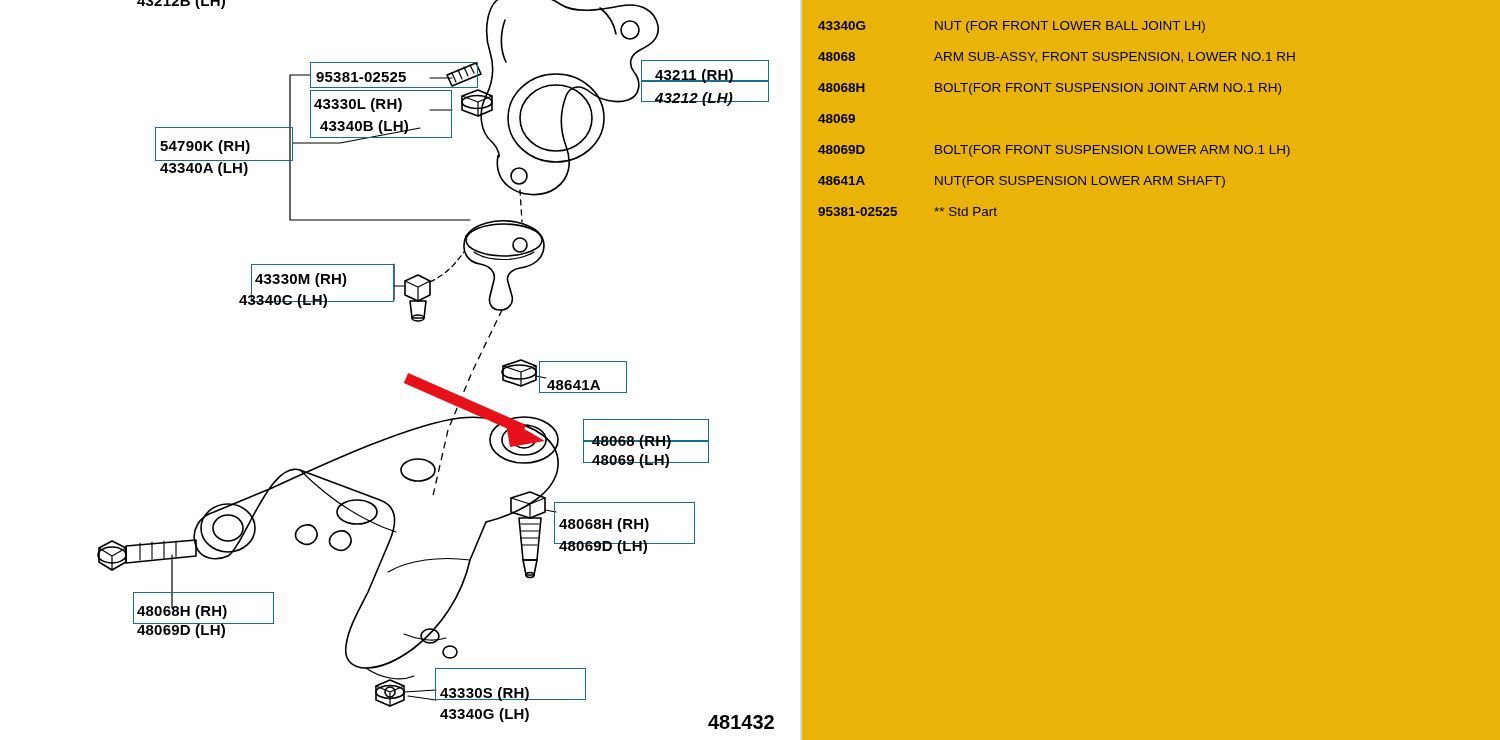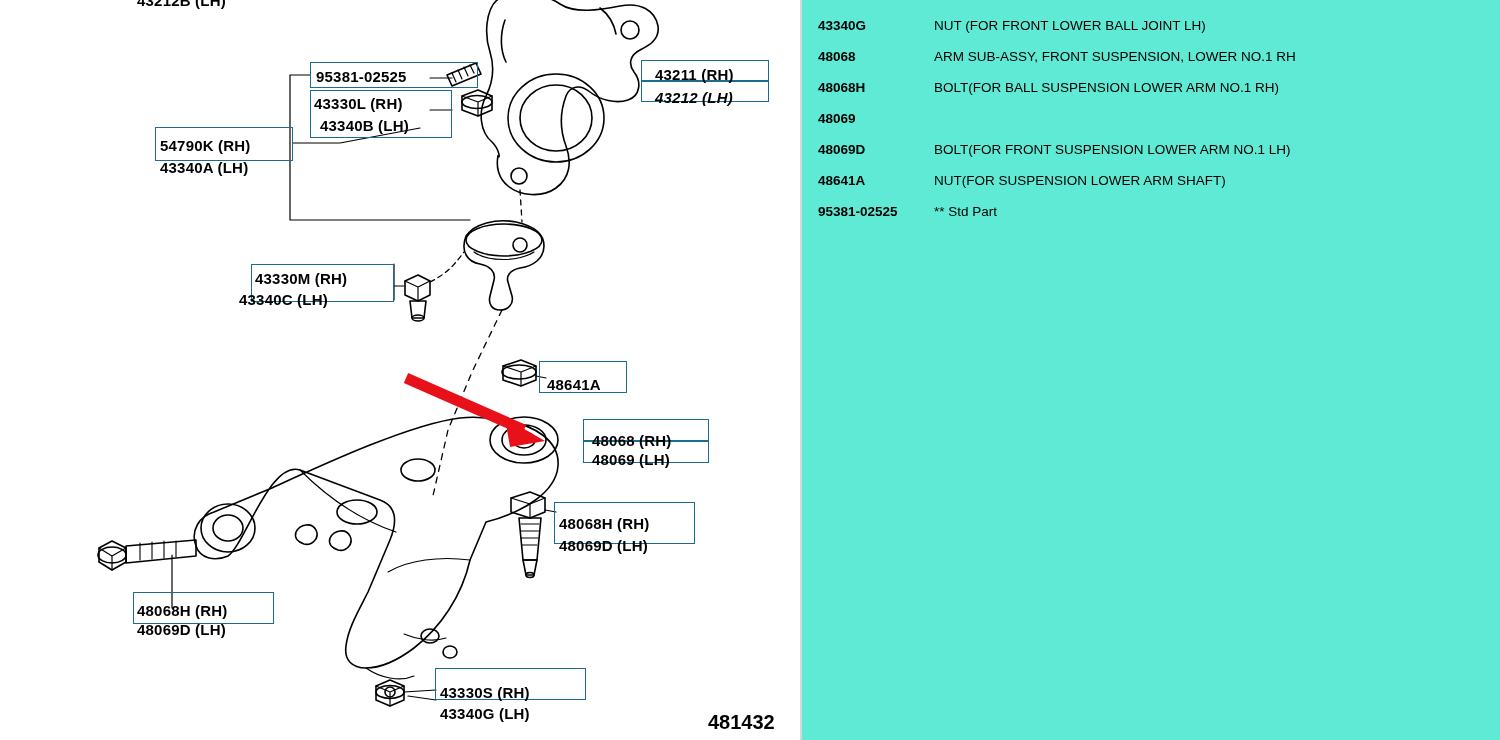--- a/index.html
+++ b/index.html
@@ -58,21 +58,21 @@
     font-size: 20px;
     color: #000000;
   }
   
   #parts-pane {
     position: absolute;
     left: 802px;
     top: 0;
     width: 698px;
     height: 740px;
-    background: #5eead4;
+    background: #eab308;
     overflow: hidden;
   }
   .part-row {
     position: relative;
     height: 31px;
     line-height: 31px;
     display: flex;
     align-items: center;
   }
   .part-code {
@@ -282,21 +282,21 @@
     <div class="part-row">
       <span class="part-code">43340G</span>
       <span class="part-desc">NUT (FOR FRONT LOWER BALL JOINT LH)</span>
     </div>
     <div class="part-row">
       <span class="part-code">48068</span>
       <span class="part-desc">ARM SUB-ASSY, FRONT SUSPENSION, LOWER NO.1 RH</span>
     </div>
     <div class="part-row">
       <span class="part-code">48068H</span>
-      <span class="part-desc">BOLT(FOR BALL SUSPENSION LOWER ARM NO.1 RH)</span>
+      <span class="part-desc">BOLT(FOR FRONT SUSPENSION JOINT ARM NO.1 RH)</span>
     </div>
     <div class="part-row">
       <span class="part-code">48069</span>
     </div>
     <div class="part-row">
       <span class="part-code">48069D</span>
       <span class="part-desc">BOLT(FOR FRONT SUSPENSION LOWER ARM NO.1 LH)</span>
     </div>
     <div class="part-row">
       <span class="part-code">48641A</span>

